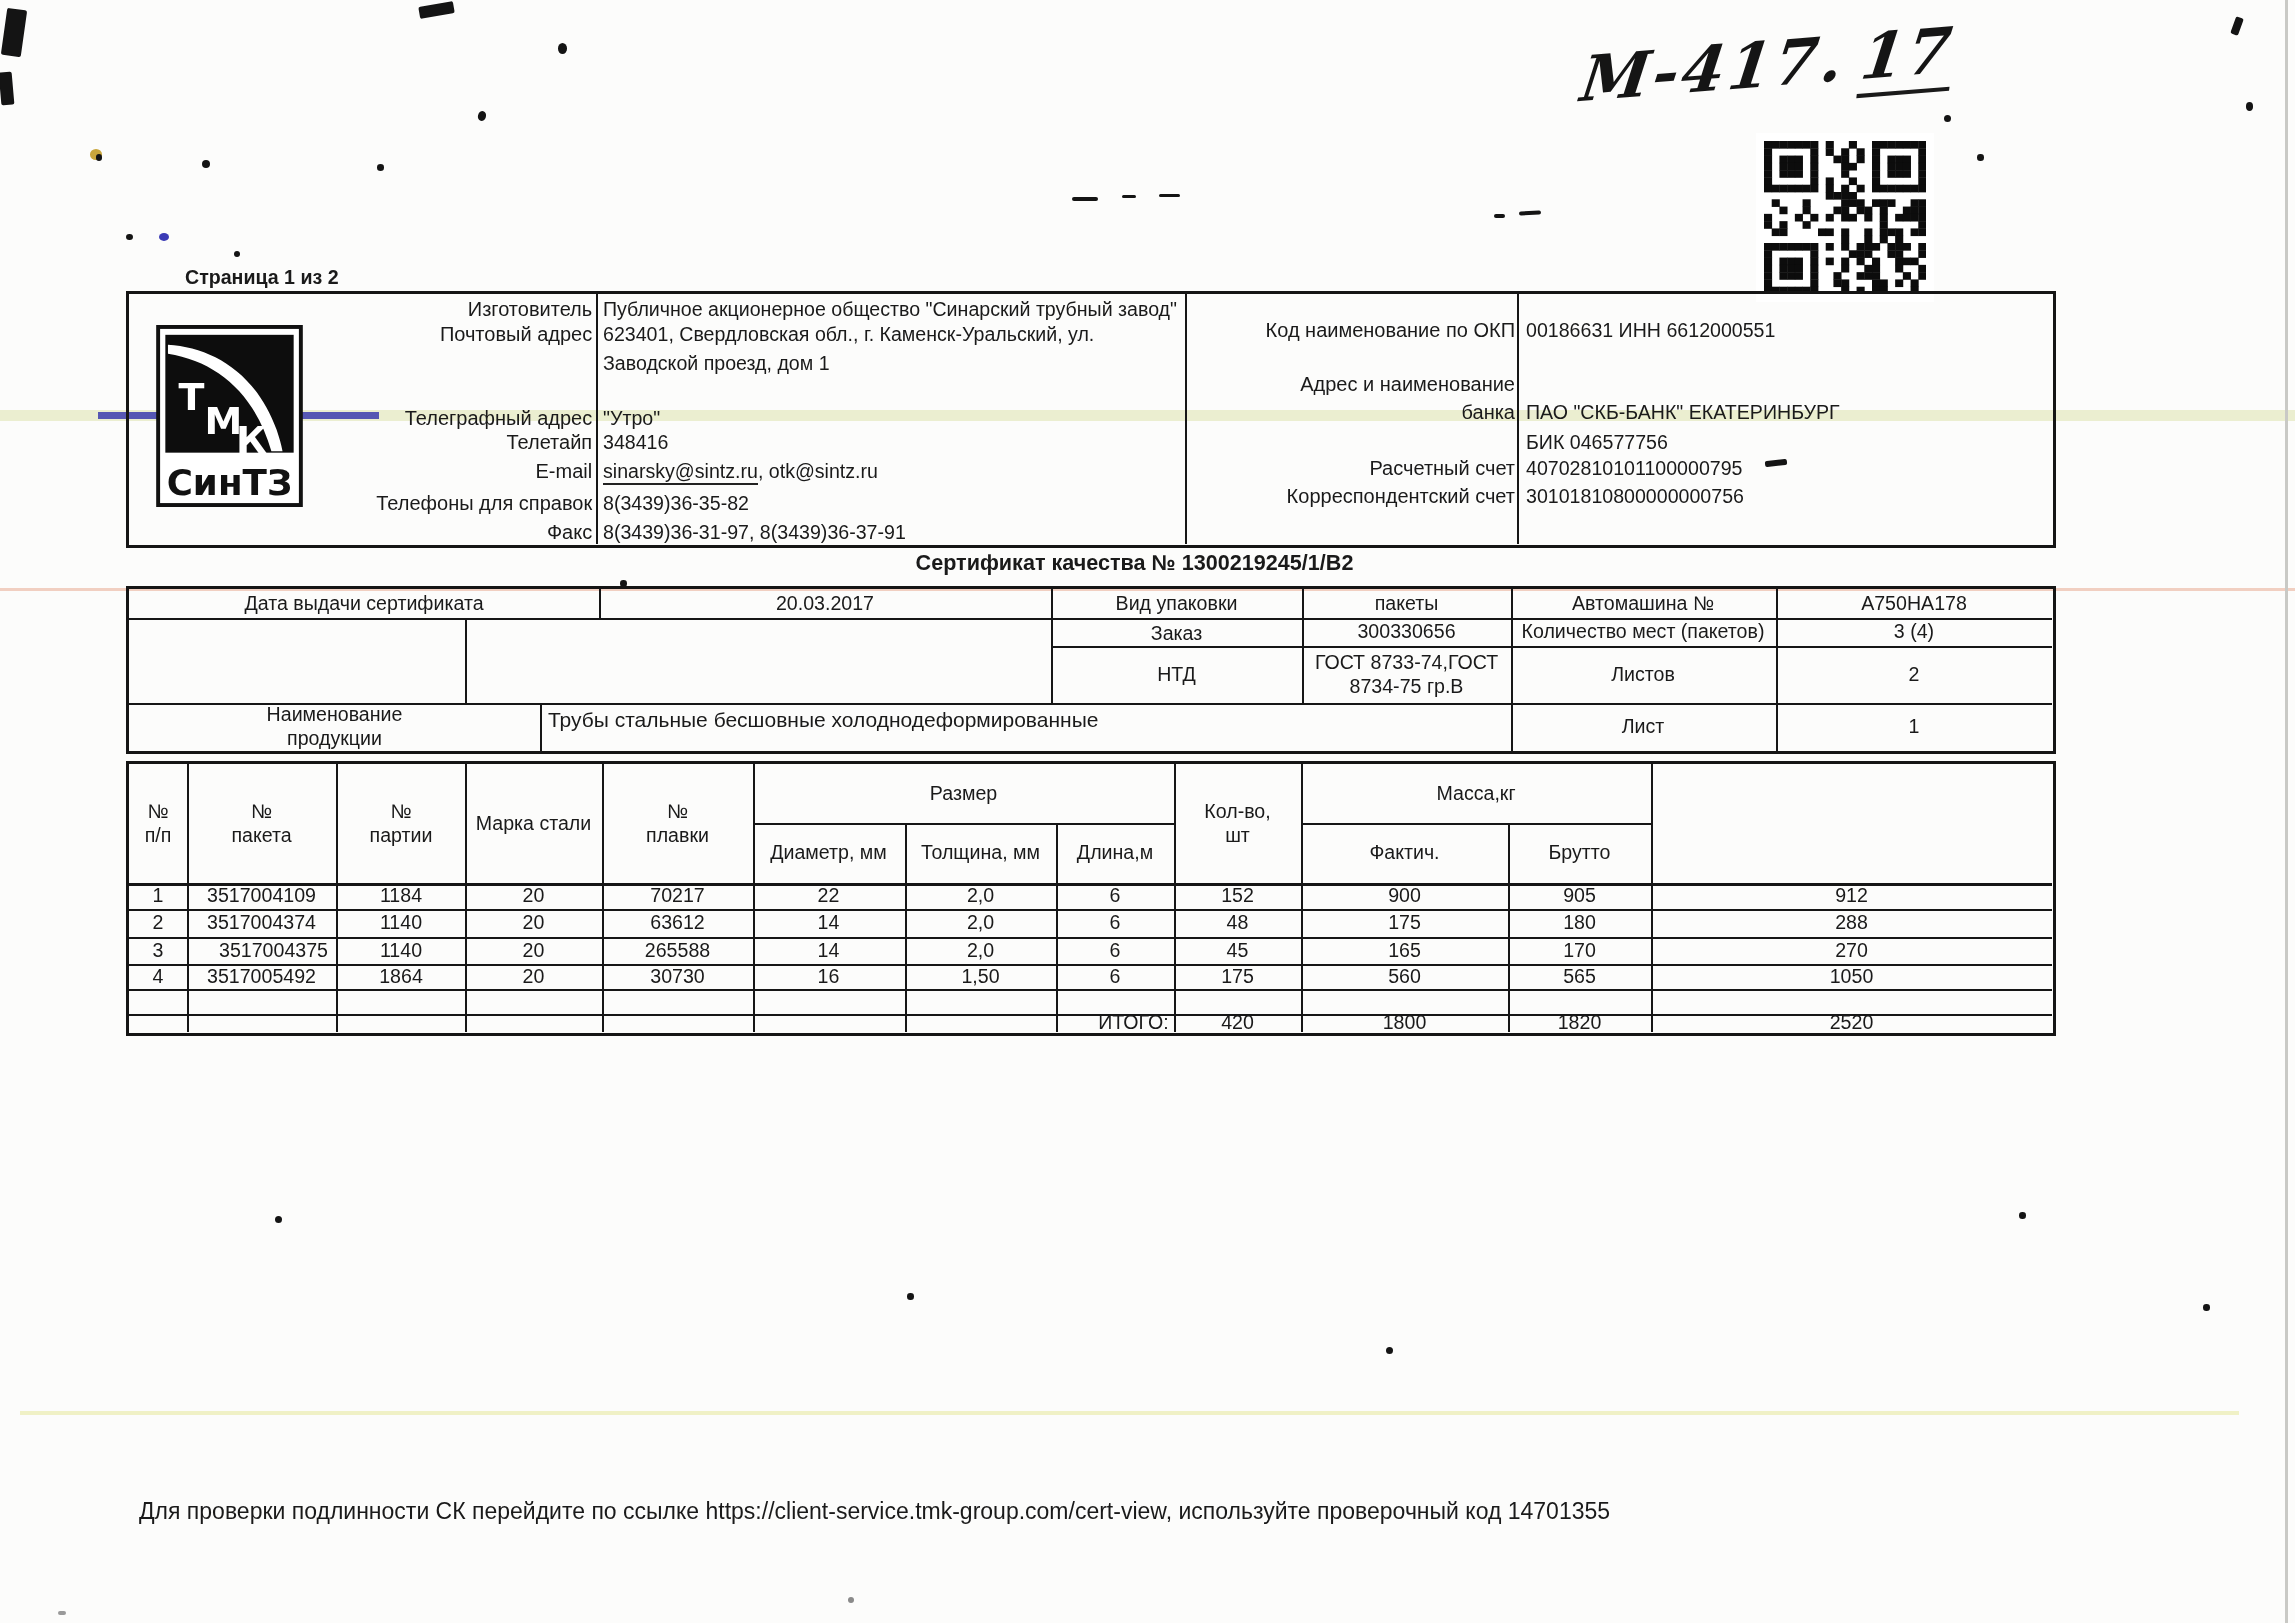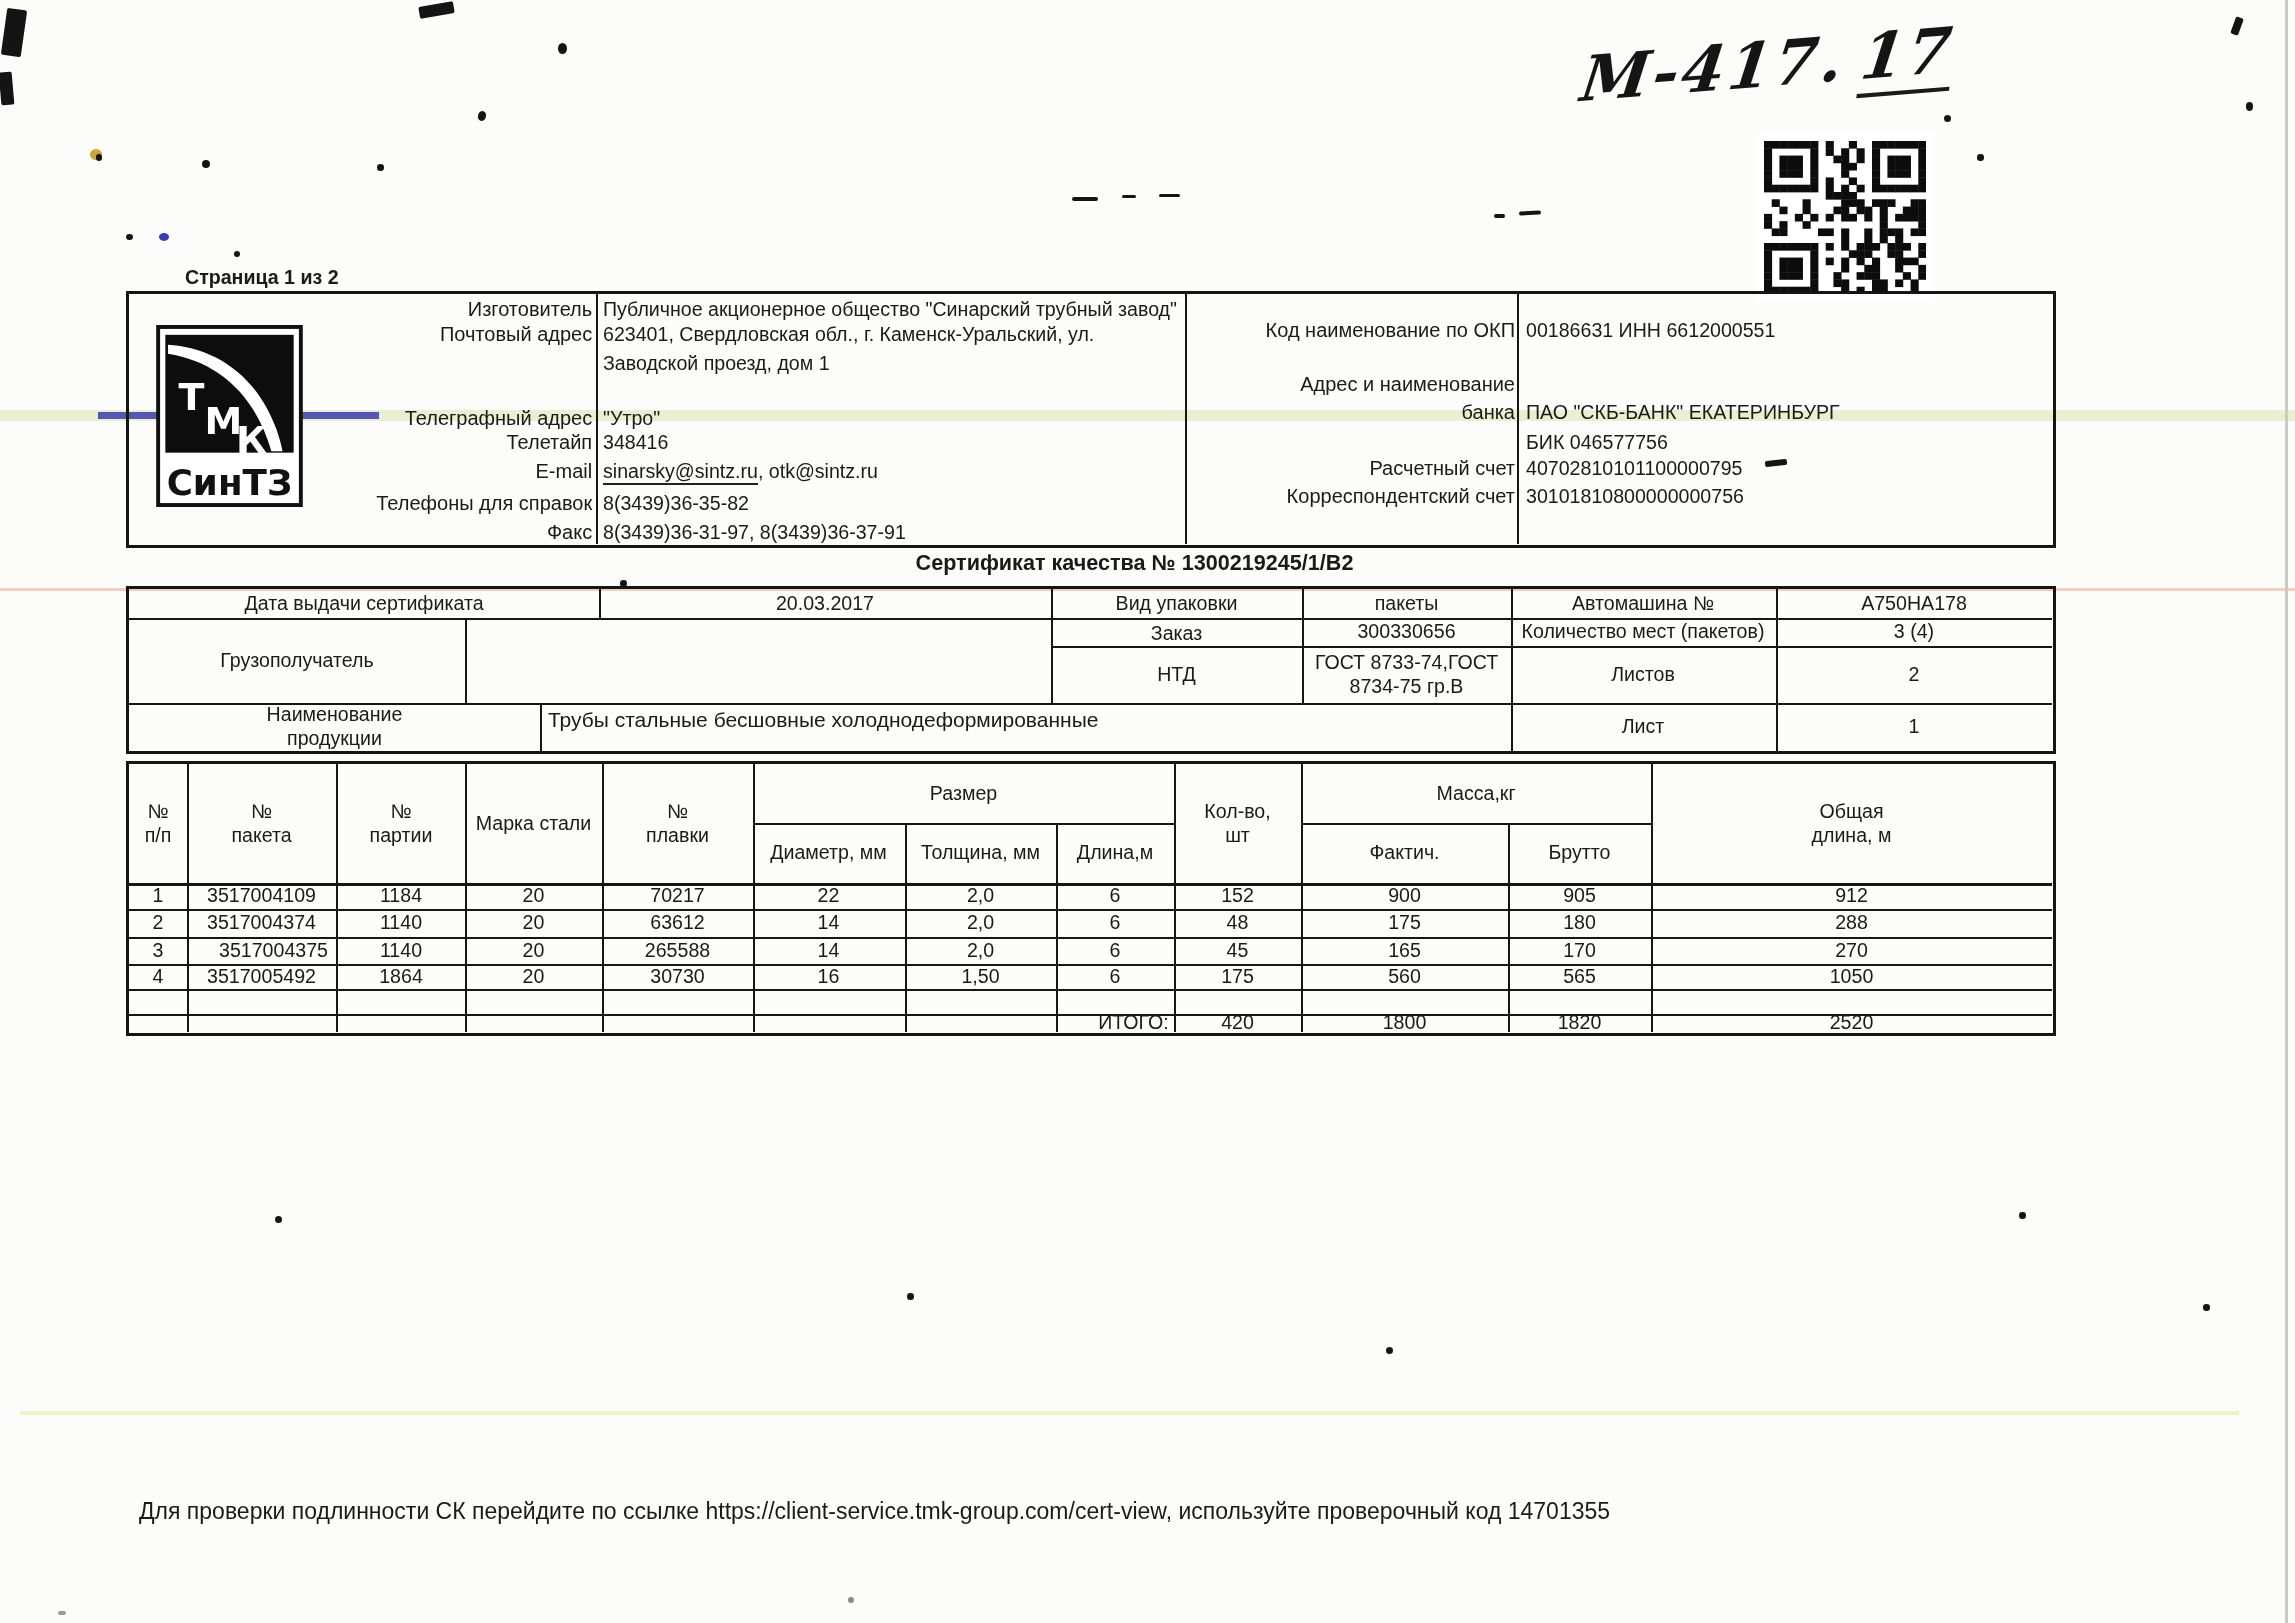--- a/index.html
+++ b/index.html
@@ -367,21 +367,20 @@
     <div class="cell" style="left:922px;top:0;width:251px;height:29px;">Вид упаковки</div>
     <div class="cell" style="left:1173px;top:0;width:209px;height:29px;">пакеты</div>
     <div class="cell" style="left:1382px;top:0;width:264px;height:29px;">Автомашина №</div>
     <div class="cell" style="left:1647px;top:0;width:276px;height:29px;">А750НА178</div>
 
     <div class="cell" style="left:922px;top:29px;width:251px;height:32px;">Заказ</div>
     <div class="cell" style="left:1173px;top:29px;width:209px;height:28px;">300330656</div>
     <div class="cell" style="left:1382px;top:29px;width:264px;height:28px;">Количество мест (пакетов)</div>
     <div class="cell" style="left:1647px;top:29px;width:276px;height:28px;">3 (4)</div>
 
-    <div class="cell" style="left:0;top:29px;width:336px;height:85px;">Грузополучатель</div>
     <div class="cell" style="left:336px;top:29px;width:586px;height:85px;"></div>
 
     <div class="cell" style="left:922px;top:57px;width:251px;height:57px;">НТД</div>
     <div class="cell pre" style="left:1173px;top:57px;width:209px;height:57px;">ГОСТ 8733-74,ГОСТ
 8734-75 гр.В</div>
     <div class="cell" style="left:1382px;top:57px;width:264px;height:57px;">Листов</div>
     <div class="cell" style="left:1647px;top:57px;width:276px;height:57px;">2</div>
 
     <div class="cell la" style="left:411px;top:114px;width:971px;height:48px;font-size:21px;">Трубы стальные бесшовные холоднодеформированные</div>
     <div class="cell pre" style="left:0;top:114px;width:411px;height:48px;">Наименование
@@ -424,22 +423,20 @@
 плавки</div>
     <div class="cell" style="left:624px;top:0;width:421px;height:59px;">Размер</div>
     <div class="cell" style="left:624px;top:59px;width:151px;height:60px;">Диаметр, мм</div>
     <div class="cell" style="left:776px;top:59px;width:151px;height:60px;">Толщина, мм</div>
     <div class="cell" style="left:927px;top:59px;width:118px;height:60px;">Длина,м</div>
     <div class="cell pre" style="left:1045px;top:0;width:127px;height:119px;">Кол-во,
 шт</div>
     <div class="cell" style="left:1172px;top:0;width:350px;height:59px;">Масса,кг</div>
     <div class="cell" style="left:1172px;top:59px;width:207px;height:60px;">Фактич.</div>
     <div class="cell" style="left:1379px;top:59px;width:143px;height:60px;">Брутто</div>
-    <div class="cell pre" style="left:1522px;top:0;width:401px;height:119px;">Общая
-длина, м</div>
 
     <div class="cell" style="left:0;top:119px;width:58px;height:26px;">1</div>
     <div class="cell" style="left:58px;top:119px;width:149px;height:26px;">3517004109</div>
     <div class="cell" style="left:207px;top:119px;width:130px;height:26px;">1184</div>
     <div class="cell" style="left:336px;top:119px;width:137px;height:26px;">20</div>
     <div class="cell" style="left:473px;top:119px;width:151px;height:26px;">70217</div>
     <div class="cell" style="left:624px;top:119px;width:151px;height:26px;">22</div>
     <div class="cell" style="left:776px;top:119px;width:151px;height:26px;">2,0</div>
     <div class="cell" style="left:927px;top:119px;width:118px;height:26px;">6</div>
     <div class="cell" style="left:1045px;top:119px;width:127px;height:26px;">152</div>

